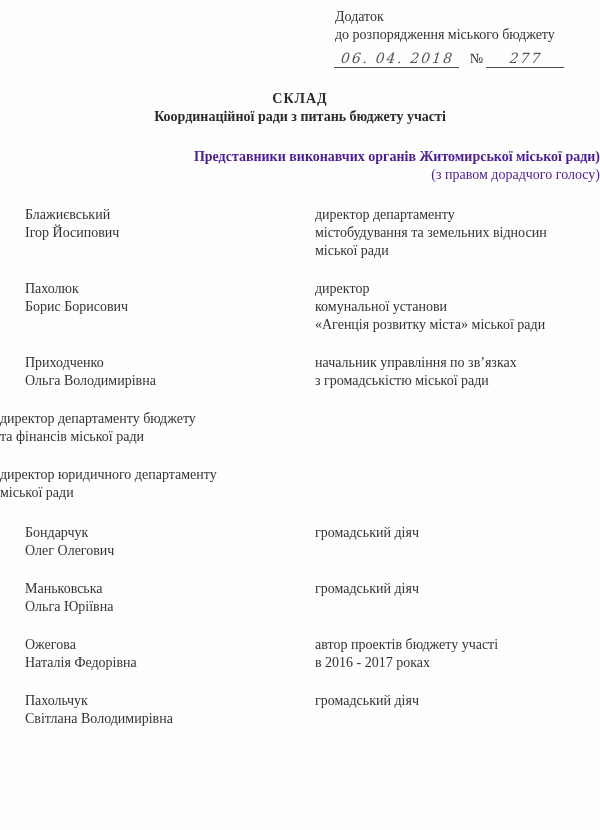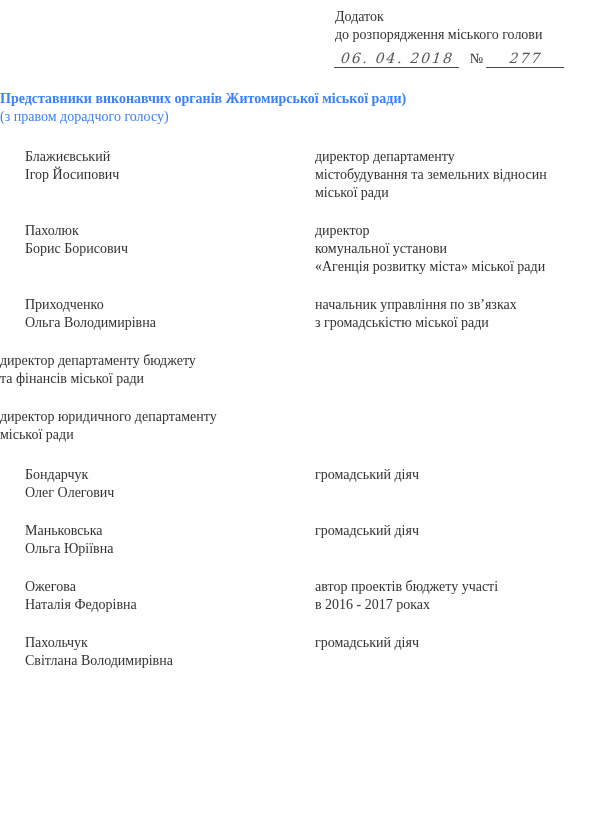--- a/index.html
+++ b/index.html
@@ -47,22 +47,22 @@
 
   .doc-title {
     margin-top: 22px;
     text-align: center;
     font-weight: bold;
     color: #2b2b2b;
   }
   .doc-title .t1 { letter-spacing: 1px; }
 
   .section-head {
-    text-align: left;
-    color: #3b82f6;
+    text-align: right;
+    color: #4c1d95;
   }
   .section-head .bold { font-weight: bold; }
   .sec1 { margin-top: 22px; }
   .sec2 { margin-top: 36px; margin-bottom: 39px; font-weight: bold; }
 
   .members { margin-top: 22px; }
   .member-row {
     display: flex;
     margin-bottom: 20px;
   }
@@ -78,28 +78,32 @@
     white-space: pre-line;
   }
 </style>
 </head>
 <body>
 
 <div class="page">
 
   <div class="appendix-block">
     <div class="appendix-line">Додаток</div>
-    <div class="appendix-line">до розпорядження міського голови</div>
+    <div class="appendix-line">до розпорядження міського бюджету</div>
     <div class="hand-line">
       <span class="handwritten u-line date-slot">06. 04. 2018</span>
       <span class="no-sign">№</span>
       <span class="handwritten u-line num-slot">277</span>
     </div>
   </div>
 
+  <div class="doc-title">
+    <div class="t1">СКЛАД</div>
+    <div class="t2">Координаційної ради з питань бюджету участі</div>
+  </div>
 
   <div class="section-head sec1">
     <div class="bold">Представники виконавчих органів Житомирської міської ради)</div>
     <div>(з правом дорадчого голосу)</div>
   </div>
 
   <div class="members">
     <div class="member-row">
       <div class="member-name">Блажиєвський
 Ігор Йосипович</div>

